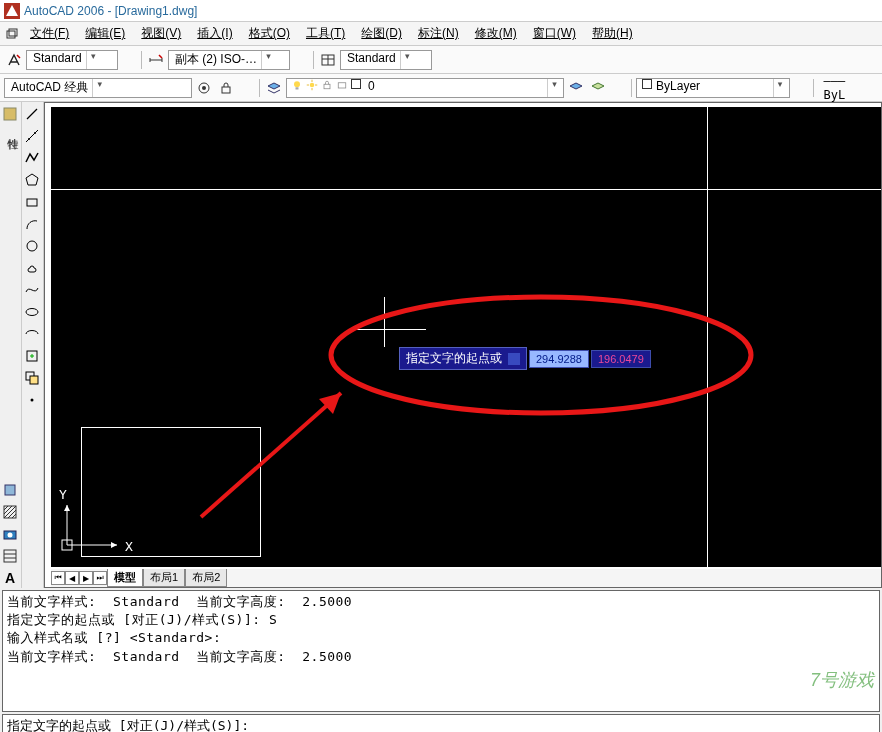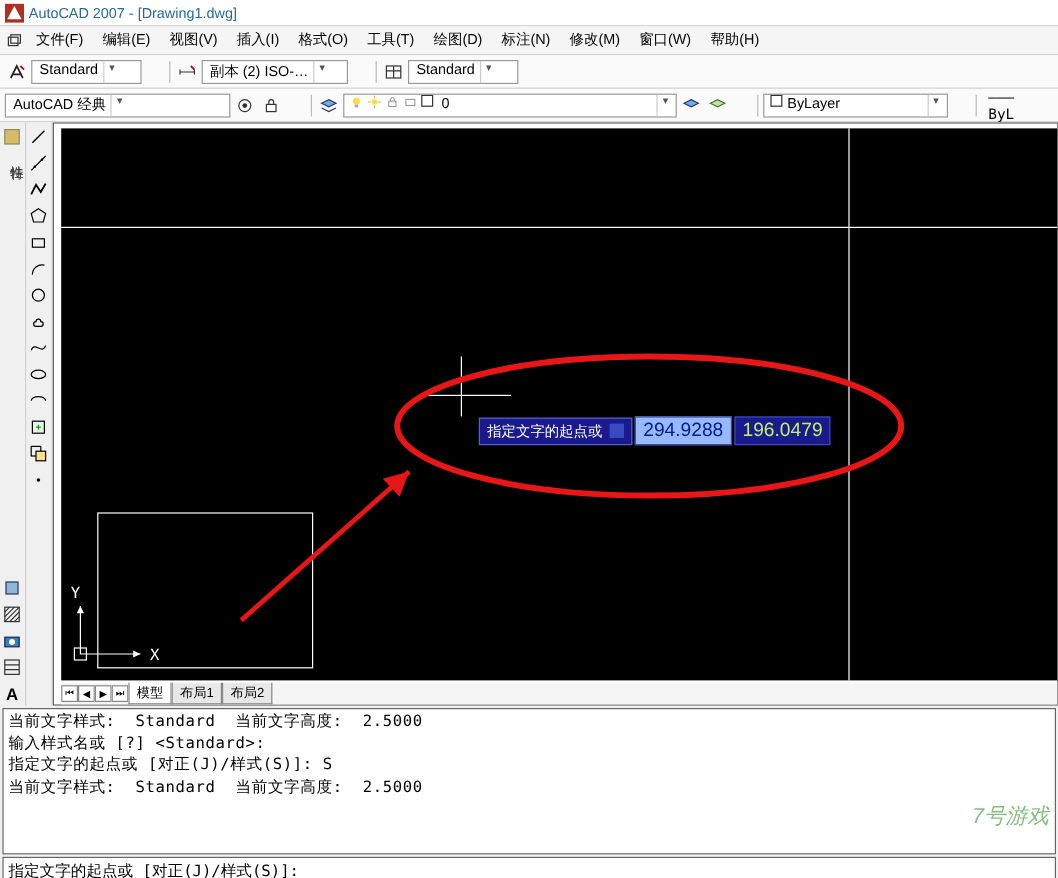--- a/index.html
+++ b/index.html
@@ -16,21 +16,21 @@
   display: flex; align-items: center;
   background: #fff; height: 22px; padding: 0 4px;
   border-bottom: 1px solid #ccc;
 }
 .title-bar .icon { width: 16px; height: 16px; margin-right: 4px; }
 .title-text { color: #286a9c; font-weight: 500; }
 .menu-bar {
   display: flex; align-items: center; height: 24px;
   background: #f5f5f5; border-bottom: 1px solid #ccc; padding: 0 2px;
 }
-.menu-item { padding: 3px 8px; cursor: default; }
+.menu-item { padding: 3px 8px; cursor: default; text-decoration: underline; }
 .menu-icon { width: 16px; height: 16px; margin: 0 2px; display: inline-flex; align-items: center; justify-content: center; }
 .toolbar-row {
   display: flex; align-items: center; height: 28px;
   background: #fafafa; border-bottom: 1px solid #ccc; padding: 0 4px; gap: 2px;
 }
 .tb-btn {
   min-width: 20px; height: 20px; display: inline-flex; align-items: center; justify-content: center;
   cursor: default; padding: 1px;
 }
 .tb-btn.sep { width: 6px; border-right: 1px solid #bbb; height: 18px; margin: 0 2px; }
@@ -74,35 +74,35 @@
 }
 .tooltip-box {
   position: absolute; display: flex; align-items: center; gap: 2px;
 }
 .tooltip-prompt {
   background: #1a1a8e; color: #fff; padding: 2px 6px; font-size: 12px;
   border: 1px solid #5560c0; display: flex; align-items: center; gap: 6px;
 }
 .tip-arrow { width: 12px; height: 12px; background: #384abf; display: inline-block; }
 .coord-box {
-  padding: 2px 6px; font-size: 16px;
+  padding: 2px 6px; font-size: 11px;
   border: 1px solid #3d4cab;
 }
 .coord-box.sel { background: #98b8ff; color: #001a88; }
-.coord-box.unsel { background: #1a1a8e; color: #bef264; }
+.coord-box.unsel { background: #1a1a8e; color: #ec4899; }
 .tab-bar {
   position: absolute; left: 6px; bottom: 0; right: 0; height: 18px;
   display: flex; align-items: center; background: #f5f5f5;
 }
 .tab-nav { display: inline-flex; }
 .tab-nav-btn { width: 14px; height: 14px; border: 1px solid #888; background: #fff;
   display: flex; align-items: center; justify-content: center; font-size: 8px; cursor: default; }
 .tab { border: 1px solid #888; border-top: none; padding: 1px 6px; font-size: 11px;
   background: #e8e8e8; cursor: default; }
-.tab.active { background: #fff; }
+.tab.active { background: #fff; font-weight: bold; }
 .cmd-area {
   border: 1px solid #666; background: #fff; margin: 2px;
   font-family: SimSun, monospace; font-size: 13px; padding: 2px 4px;
   height: 122px; overflow: hidden;
 }
 .cmd-line { white-space: pre; line-height: 1.4; letter-spacing: 0.5px; }
 .cmd-input-line {
   border: 1px solid #666; background: #fff; margin: 0 2px 2px;
   font-family: SimSun, monospace; font-size: 13px; padding: 2px 4px;
 }
@@ -114,21 +114,21 @@
 .white-rect { position: absolute; border: 1px solid #fff; background: transparent; }
 </style>
 </head>
 <body>
 
 <div class="title-bar">
   <svg class="icon" viewBox="0 0 16 16">
       <rect width="16" height="16" fill="#b03020"></rect>
       <path d="M2 13 L8 2 L14 13 Z" fill="#fff"></path>
     </svg>
-  <span class="title-text">AutoCAD 2007 - [Drawing1.dwg]</span>
+  <span class="title-text">AutoCAD 2006 - [Drawing1.dwg]</span>
 </div>
 
 <div class="menu-bar">
   <span class="menu-icon">
     <svg class="ico" viewBox="0 0 16 16">
         <rect x="3" y="5" width="8" height="7" fill="none" stroke="#333"></rect>
         <rect x="5" y="3" width="8" height="7" fill="none" stroke="#333"></rect>
       </svg>
   </span>
   <span class="menu-item">文件(F)</span>
@@ -405,22 +405,22 @@
       </div>
       <span class="tab active">模型</span>
       <span class="tab">布局1</span>
       <span class="tab">布局2</span>
     </div>
   </div>
 </div>
 
 <div class="cmd-area">
   <div class="cmd-line">当前文字样式:  Standard  当前文字高度:  2.5000</div>
+  <div class="cmd-line">指定文字的起点或 [对正(J)/样式(S)]: S</div>
   <div class="cmd-line">输入样式名或 [?] &lt;Standard&gt;:</div>
-  <div class="cmd-line">指定文字的起点或 [对正(J)/样式(S)]: S</div>
   <div class="cmd-line">当前文字样式:  Standard  当前文字高度:  2.5000</div>
   <div class="cmd-line">&nbsp;</div>
 </div>
 <div class="cmd-input-line">
   <span>指定文字的起点或 [对正(J)/样式(S)]:</span>
 </div>
 
 <div class="watermark">7号游戏</div>
 
 </body></html>

